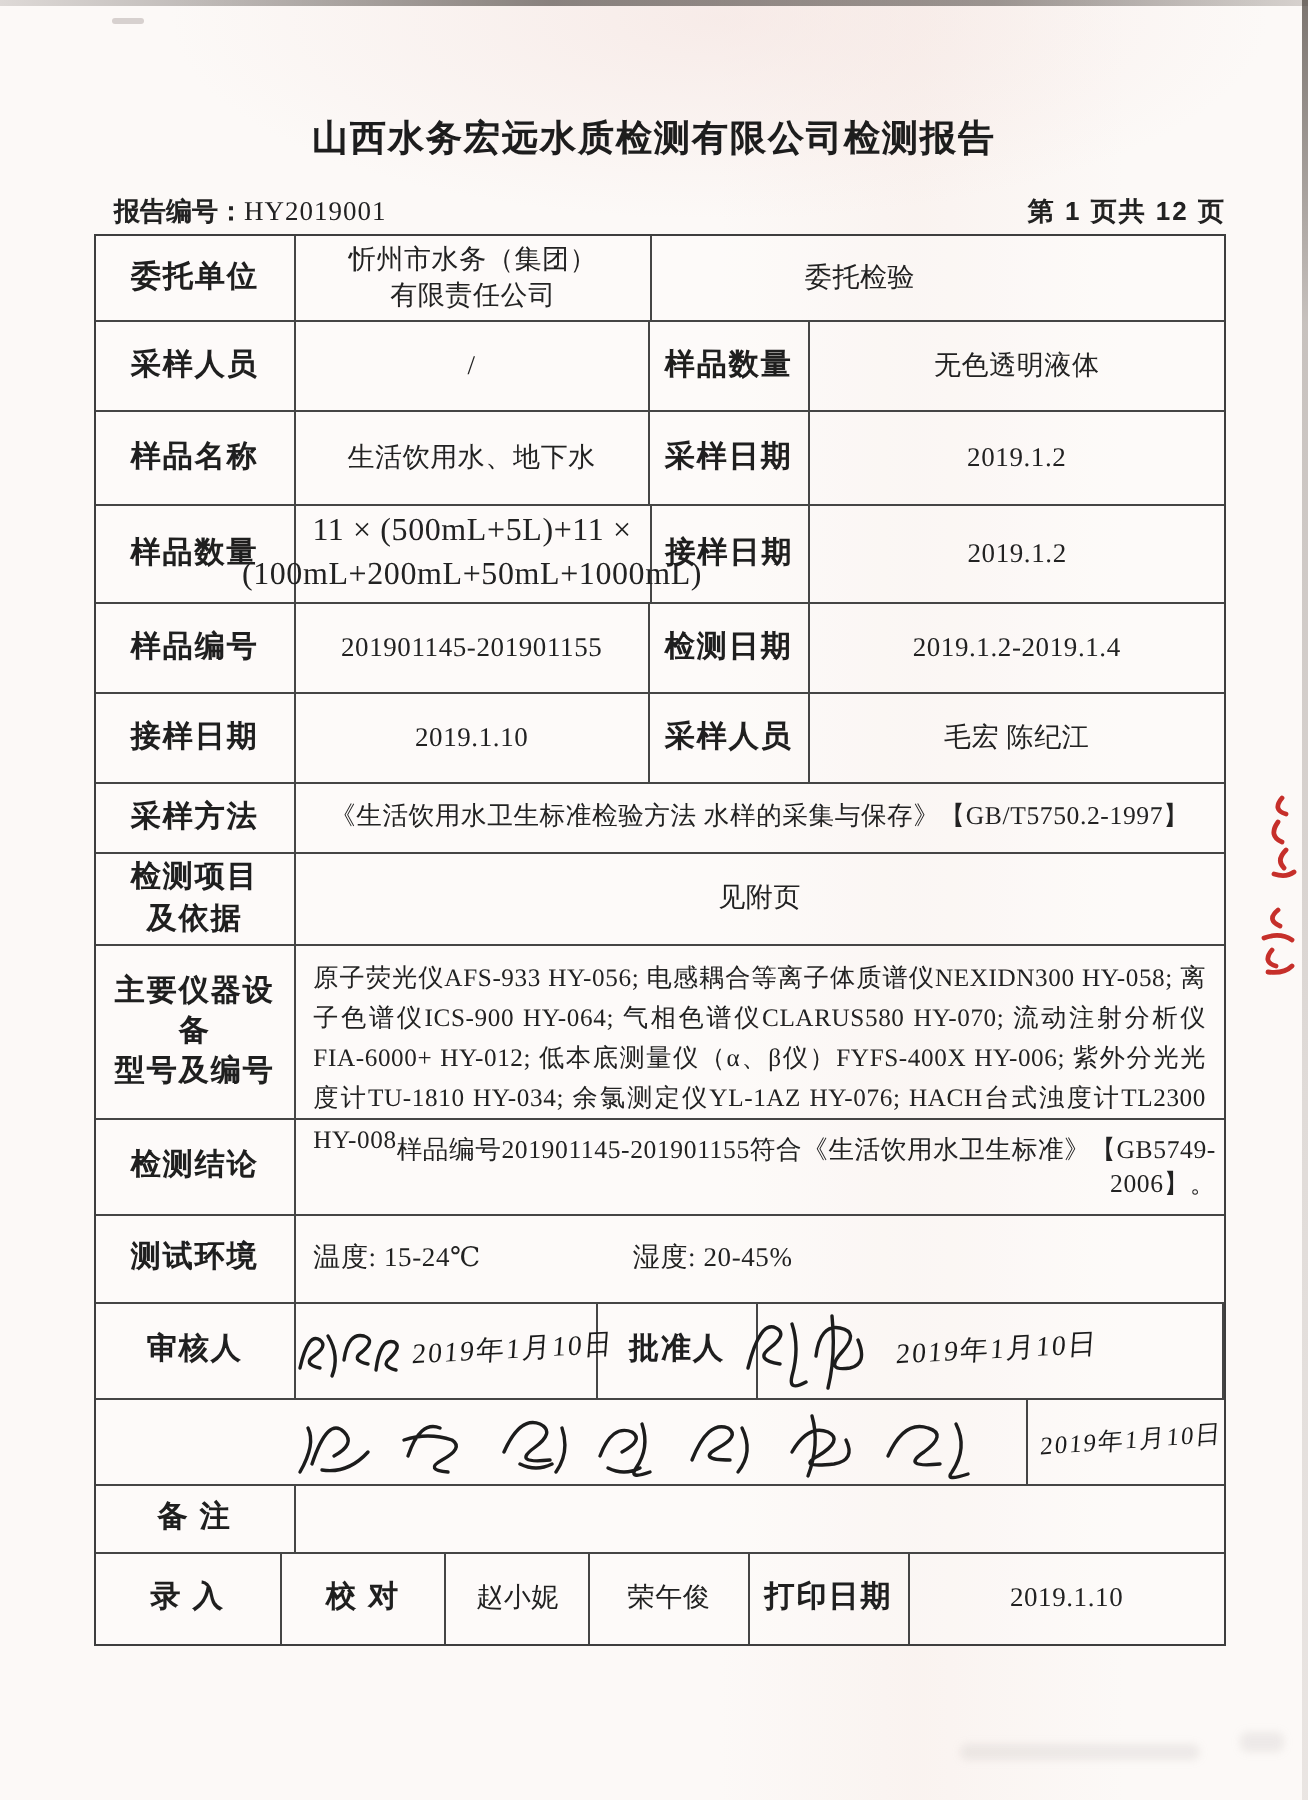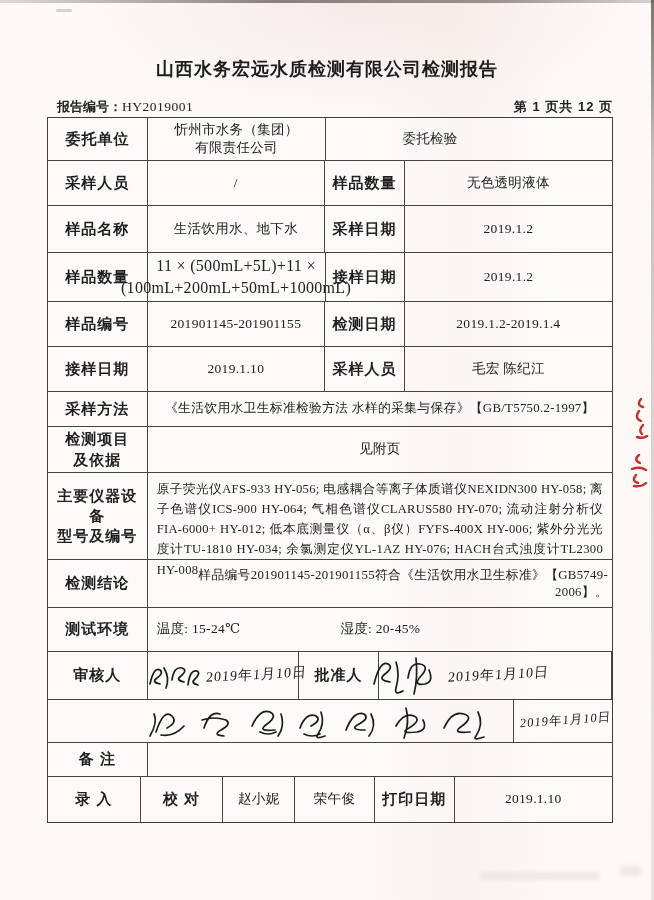--- a/index.html
+++ b/index.html
@@ -32,21 +32,21 @@
     text-align:center;font-size:15px;color:#222;white-space:pre-line;overflow:visible;padding:2px 4px;line-height:1.35;}
   .cell:last-child{border-right:none;}
   .cell.label{font-weight:bold;letter-spacing:1px;color:#1f1f1f;}
   .cell.serif{font-family:"Liberation Serif","DejaVu Serif",serif;font-size:13.5px;letter-spacing:.3px;}
   .cell.left{justify-content:flex-start;text-align:right;}
   .cell.top{align-items:flex-start;padding-top:7px;}
   .cell.just{display:block;text-align:justify;padding:6px 9px;font-size:12.6px;line-height:1.6;}
   .w93{width:93px}.w100{width:100px}.w72{width:72px}.w80{width:80px}.w83{width:83px}
   .w152{width:152px}.w158{width:158px}.w178{width:178px}
   .w208{width:208px}.w234{width:234px}.w466{width:466px}
-  .envgap{margin-left:100px;}
+  .envgap{margin-left:76px;}
 
   .hand{position:absolute;font-family:"Liberation Serif","DejaVu Serif",serif;color:#1b1b1b;
     white-space:nowrap;transform:rotate(-3deg) skewX(-7deg);letter-spacing:1px;}
   .sig{position:absolute;}
   .sig path{fill:none;stroke:#1c1c1c;stroke-width:1.7;stroke-linecap:round;stroke-linejoin:round;}
   .redmark{position:absolute;}
   .redmark path{fill:none;stroke:#c62f2a;stroke-width:2.4;stroke-linecap:round;}
 </style>
 </head>
 <body>

